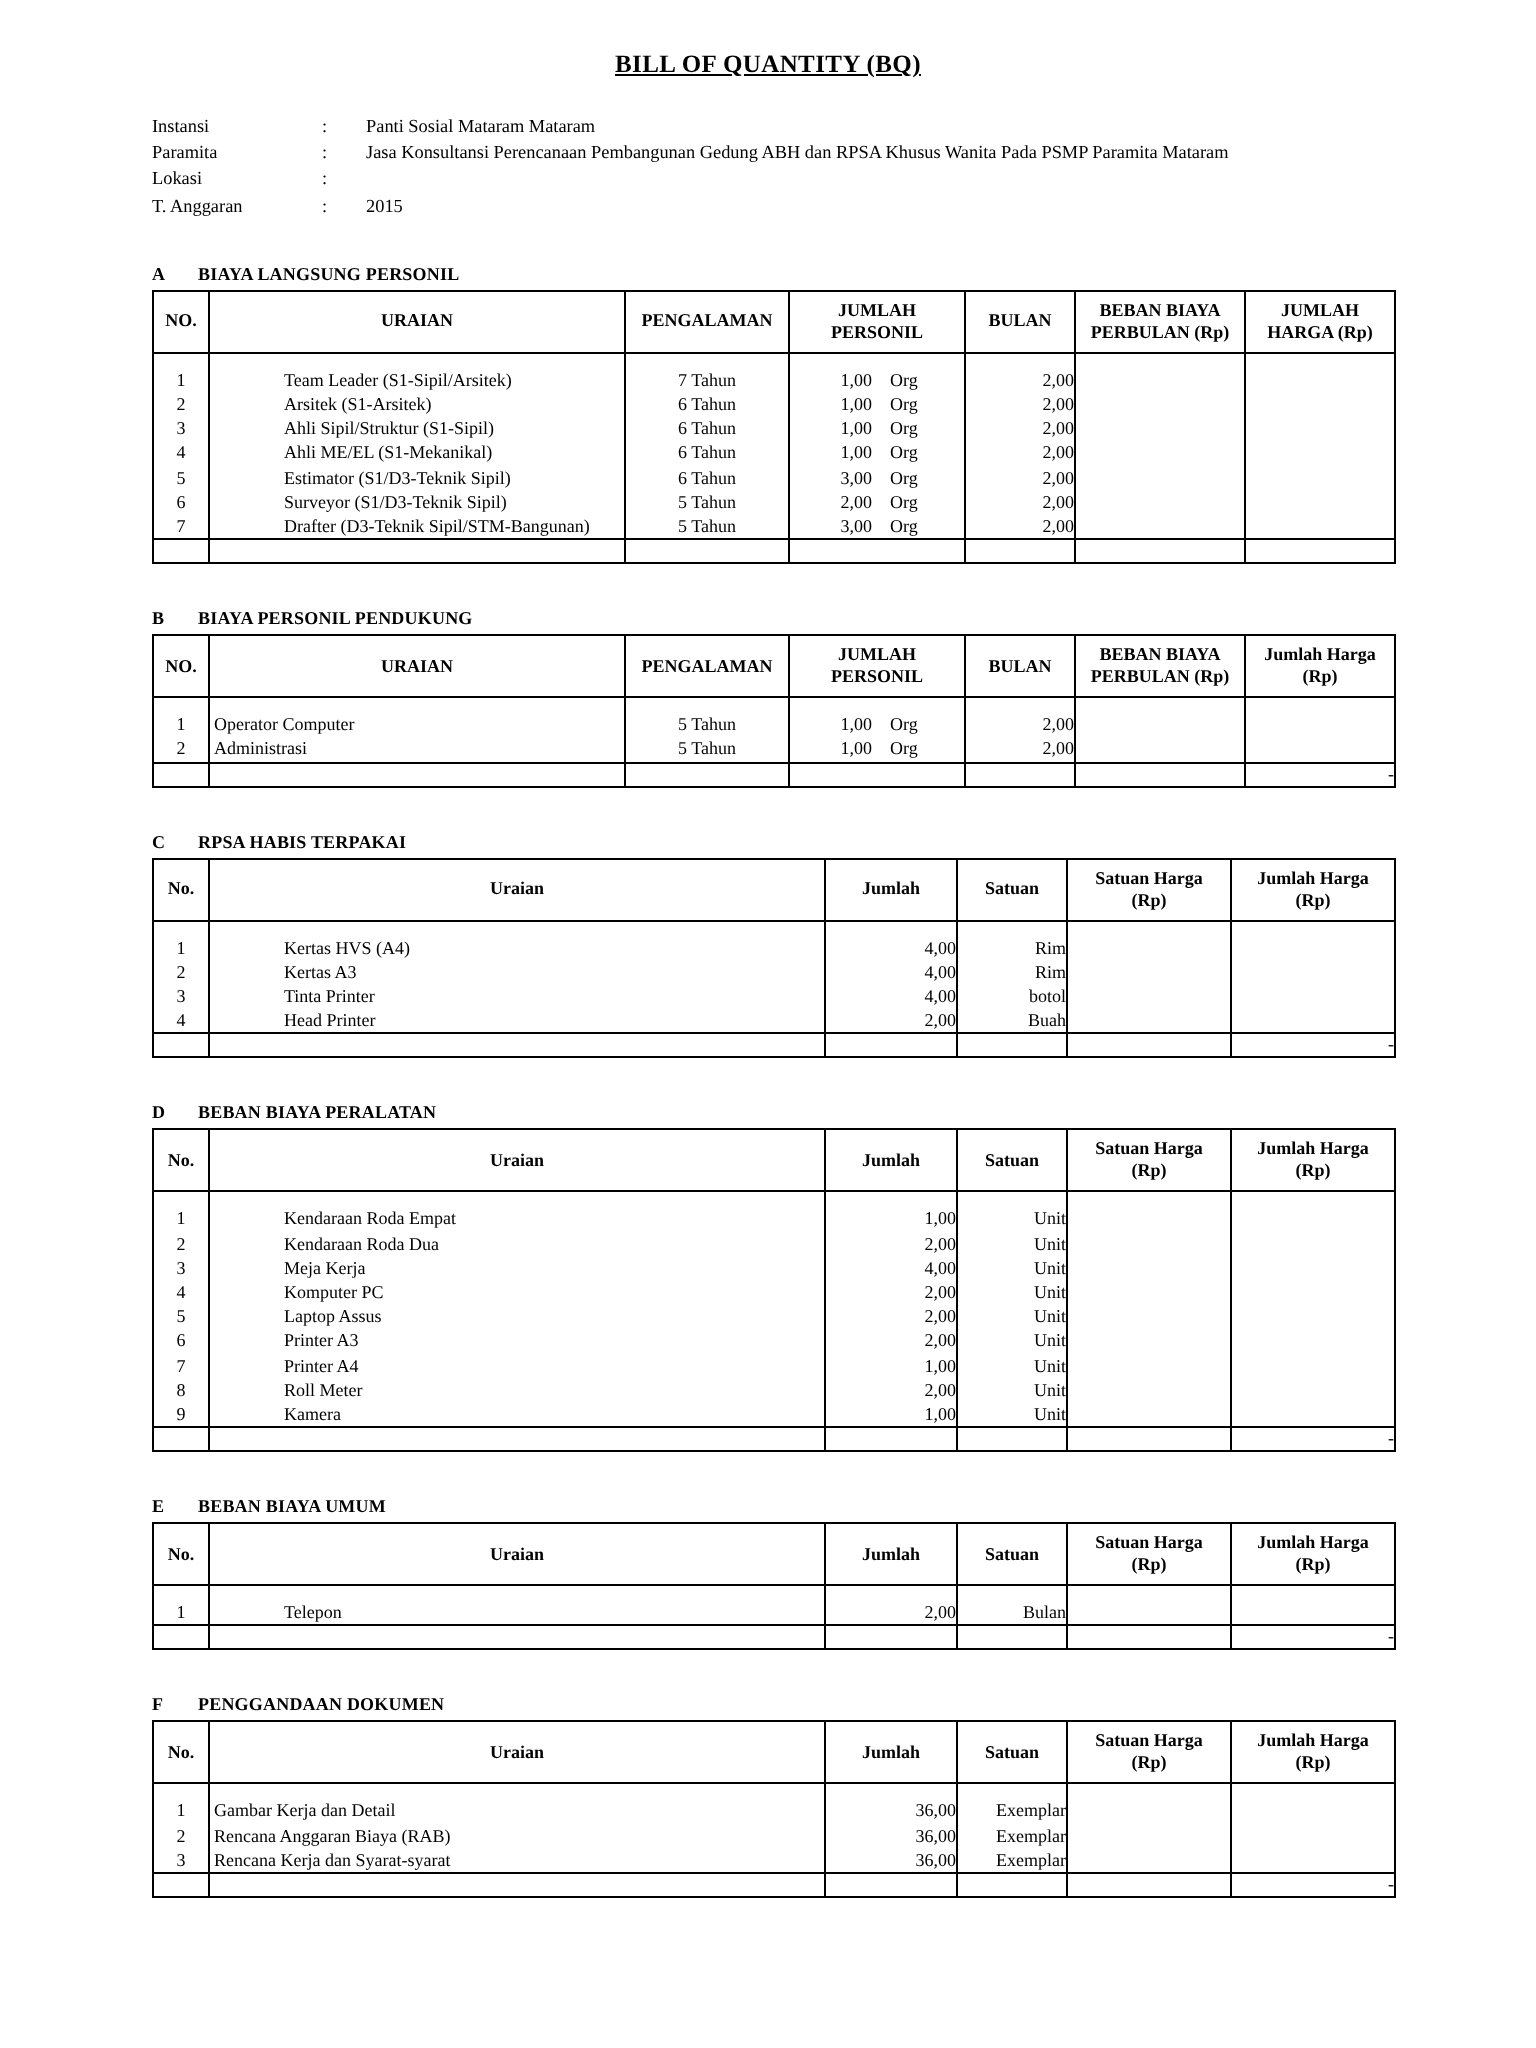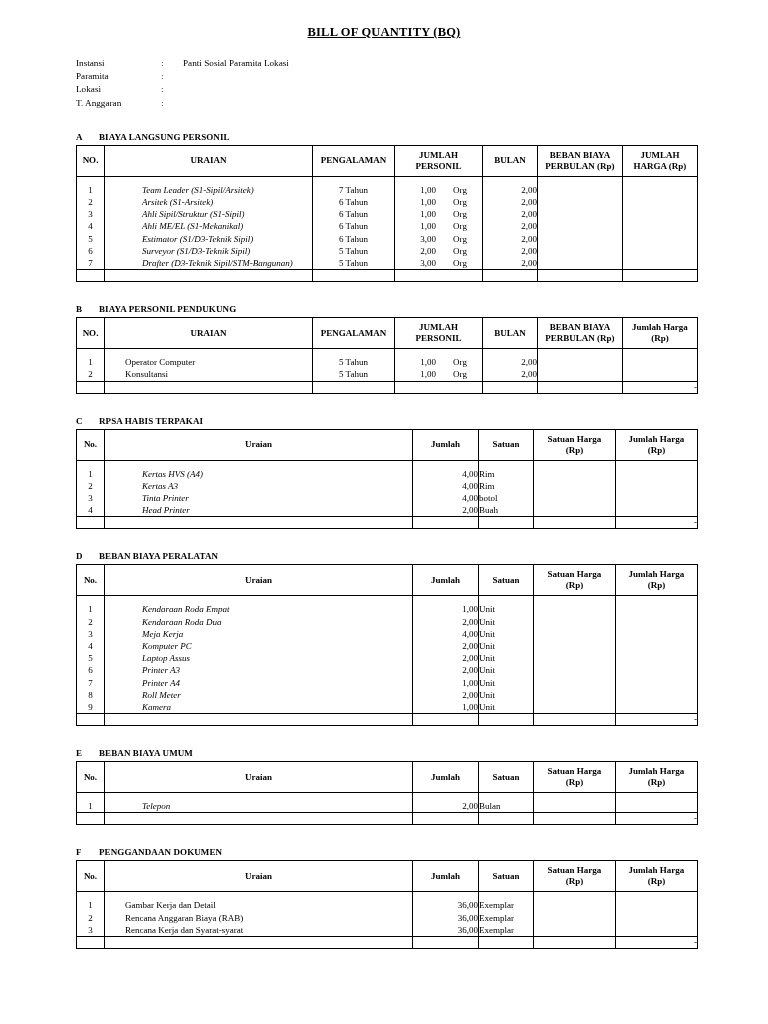--- a/index.html
+++ b/index.html
@@ -103,62 +103,64 @@
   table.bq tbody tr.last-body td { border-bottom: 1px solid #000; }
   table.bq tr.total-row td {
     height: 11px;
     line-height: 11px;
     border-top: 1px solid #000;
     border-bottom: 1px solid #000;
   }
 
   .c-no  { text-align: center; }
   .c-ur  { text-align: left; }
-  .c-ur.ind { padding-left: 37px; font-style: italic; }
-  .c-ur.flush { padding-left: 20px; }
+  .c-ur.ind { padding-left: 37px; }
+  .c-ur.flush { padding-left: 2px; }
   .c-peng{ text-align: center; }
   .c-num { text-align: right; padding-right: 4px; }
-  .c-sat { text-align: left; }
+  .c-sat { text-align: right; }
   .c-bln { text-align: right; padding-right: 23px; }
   .c-tot { text-align: right; padding-right: 6px; }
 
   
   .jp { display: flex; justify-content: center; }
   .jp .v { width: 34px; text-align: right; }
-  .jp .u { width: 30px; text-align: center; padding-left: 9px; }
+  .jp .u { width: 30px; text-align: left; padding-left: 9px; }
 
   .gapA { height: 22px; }
   .gapB { height: 22px; }
 </style>
 </head>
 <body>
 
 <div class="page">
 
   <div class="doc-title">BILL OF QUANTITY (BQ)</div>
 
   <div class="meta">
     <div class="meta-row">
       <div class="meta-label">Instansi</div>
       <div class="meta-colon">:</div>
-      <div class="meta-value">Panti Sosial Paramita Lokasi</div>
+      <div class="meta-value">Panti Sosial Mataram Mataram</div>
     </div>
     <div class="meta-row">
       <div class="meta-label">Paramita</div>
       <div class="meta-colon">:</div>
       <div class="meta-value">
+        <span>Jasa Konsultansi Perencanaan  Pembangunan Gedung ABH dan RPSA Khusus Wanita Pada PSMP Paramita Mataram</span>
       </div>
     </div>
     <div class="meta-row">
       <div class="meta-label">Lokasi</div>
       <div class="meta-colon">:</div>
     </div>
     <div class="meta-row">
       <div class="meta-label">T. Anggaran</div>
       <div class="meta-colon">:</div>
+      <div class="meta-value">2015</div>
     </div>
   </div>
 
   <div class="gapA"></div>
 
   <div id="sections-host">
       <div class="section">
         <div class="section-head">
           <div class="section-letter">A</div>
           <div class="section-name">BIAYA LANGSUNG PERSONIL</div>
@@ -368,21 +370,21 @@
                   <span class="v">1,00</span>
                   <span class="u">Org</span>
                 </div>
               </td>
               <td class="c-bln">2,00</td>
               <td class="c-num">&nbsp;</td>
               <td class="c-num">&nbsp;</td>
             </tr>
             <tr class="last-body">
               <td class="c-no">2</td>
-              <td class="c-ur flush">Konsultansi</td>
+              <td class="c-ur flush">Administrasi</td>
               <td class="c-peng">5 Tahun</td>
               <td>
                 <div class="jp">
                   <span class="v">1,00</span>
                   <span class="u">Org</span>
                 </div>
               </td>
               <td class="c-bln">2,00</td>
               <td class="c-num">&nbsp;</td>
               <td class="c-num">&nbsp;</td>

